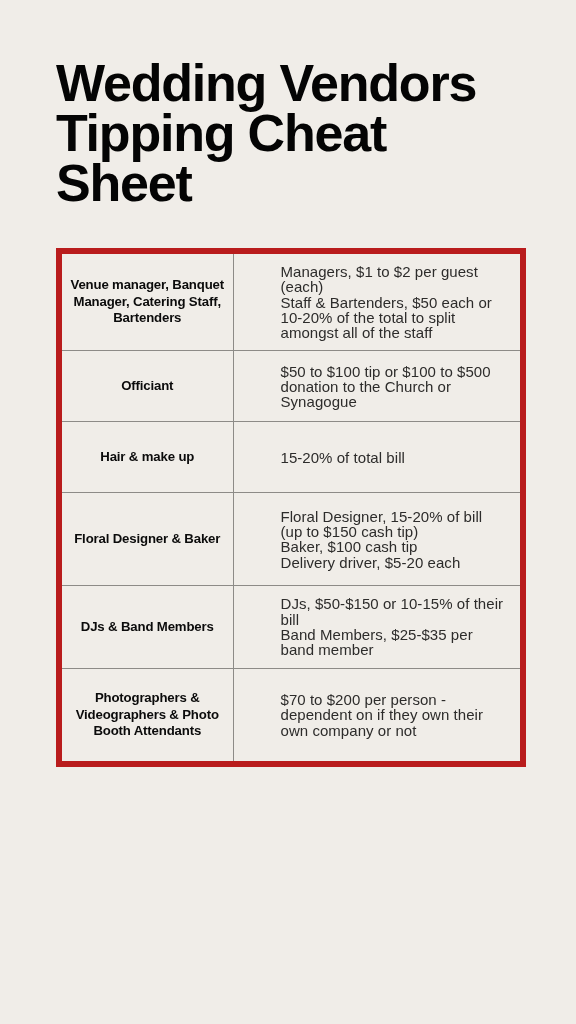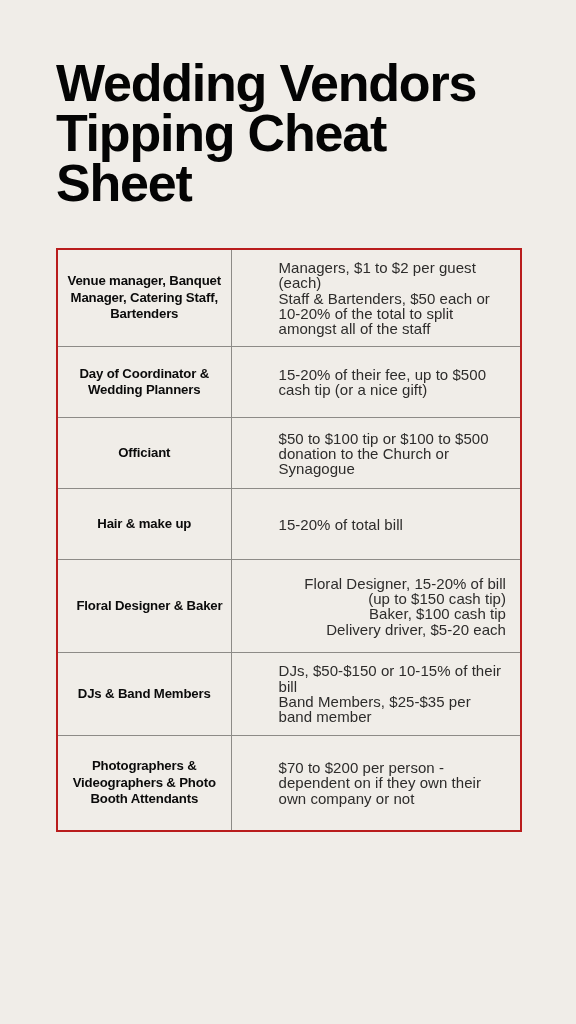--- a/index.html
+++ b/index.html
@@ -42,21 +42,21 @@
   }
 
   
   .tip-table {
     position: absolute;
     left: 56px;
     top: 248px;
     width: 464px;
     border-collapse: collapse;
     table-layout: fixed;
-    border: 2px solid #b91c1c;
+    border: 6px solid #b91c1c;
     padding-left: 14px;
   }
   .tip-table td {
     border: 1px solid #8d8b87;
     vertical-align: middle;
     background: #F0EDE8;
   }
   .col-vendor {
     width: 174px;
   }
@@ -93,21 +93,21 @@
     white-space: pre-line;
   }
 
   
   tr.r0 td { height: 87px; }
   tr.r1 td { height: 74px; }
   tr.r2 td { height: 71px; }
   tr.r3 td { height: 71px; }
   tr.r4 td { height: 71px; }
   tr.r5 td { height: 71px; }
-  tr.r6 td { height: 93px; text-align: right; }
+  tr.r6 td { height: 93px; }
   tr.r7 td { height: 82px; }
   tr.r8 td { height: 96px; }
 </style>
 </head>
 <body>
 
 <div id="page">
 
   <div class="title-block">
     <div class="title-line">Wedding Vendors</div>
@@ -129,29 +129,20 @@
 Catering Staff,
 Bartenders</span>
         </td>
         <td class="amount-cell">
           <span class="amount-text">Managers, $1 to $2 per guest (each)
 Staff &amp; Bartenders, $50 each or 10-20% of the total to split amongst all of the staff</span>
         </td>
       </tr>
 
 
-      <tr class="r2">
-        <td class="vendor-cell">
-          <span class="vendor-text">Day of Coordinator
-&amp; Wedding Planners</span>
-        </td>
-        <td class="amount-cell">
-          <span class="amount-text">15-20% of their fee, up to $500 cash tip (or a nice gift)</span>
-        </td>
-      </tr>
 
       <tr class="r3">
         <td class="vendor-cell">
           <span class="vendor-text">Officiant</span>
         </td>
         <td class="amount-cell">
           <span class="amount-text">$50 to $100 tip or $100 to $500 donation to the Church or Synagogue</span>
         </td>
       </tr>
 

